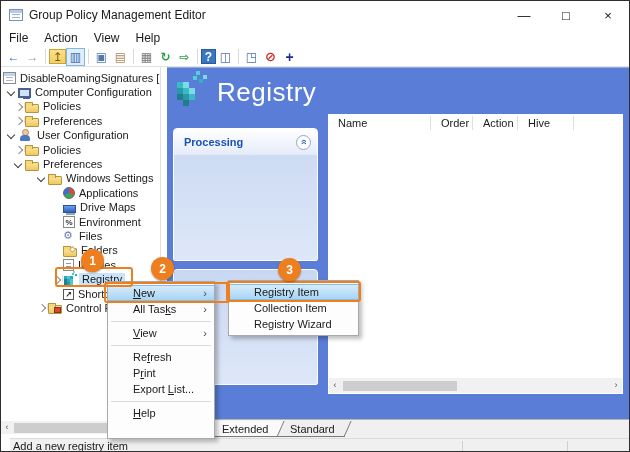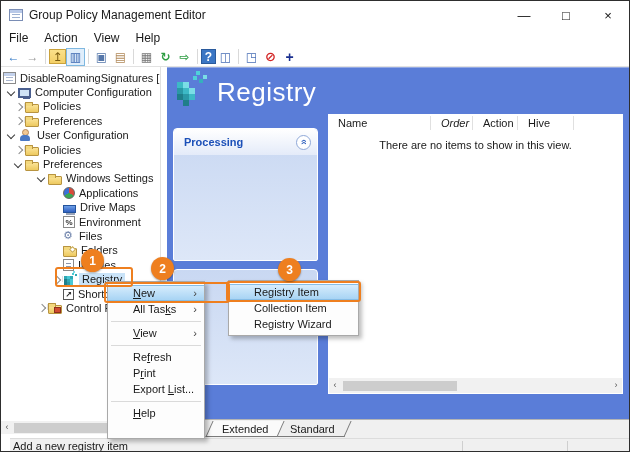--- a/index.html
+++ b/index.html
@@ -93,37 +93,37 @@
   #panel-lower{top:201px;height:116px;}
   .tp-head{height:26px;background:linear-gradient(180deg,#ffffff,#e4ebf9);display:flex;align-items:center;padding:0 6px 0 10px;}
   .tp-title{color:#1c50b8;font-weight:bold;}
   .tp-collapse{margin-left:auto;width:15px;height:15px;border-radius:50%;background:#fff;border:1px solid #8fa8d8;display:flex;align-items:center;justify-content:center;}
   .tp-collapse span{display:inline-block;transform:rotate(-90deg);color:#2b5dbd;font-weight:bold;font-size:10px;line-height:10px;}
   
   #listview{position:absolute;left:161px;top:46px;width:295px;height:280px;background:#fff;}
   #list-header{position:absolute;left:0;top:0;right:0;height:20px;background:#fff;display:flex;}
   .col{padding:3px 0 0 10px;position:relative;}
   .col::after{content:"";position:absolute;right:0;top:2px;bottom:4px;width:1px;background:#e0e0e0;}
-  .col-name{width:103px;}.col-order{width:42px;font-style:italic;}.col-action{width:45px;}.col-hive{width:56px;}
+  .col-name{width:103px;}.col-order{width:42px;}.col-action{width:45px;}.col-hive{width:56px;}
   #empty-text{position:absolute;left:0;right:0;top:25px;text-align:center;}
   #list-hscroll{position:absolute;left:1px;right:1px;bottom:1px;height:15px;background:#f1f1f1;display:flex;align-items:center;}
   #list-hthumb{position:absolute;left:14px;top:2.5px;width:114px;height:10px;background:#cdcdcd;}
   #list-hscroll .sb-arrow.right{margin-left:auto;}
   
   #tabstrip{position:absolute;left:160px;top:418px;width:470px;height:19px;background:#f0f0f0;border-top:1px solid #b5b5b5;}
   .tab{position:absolute;top:1px;height:16px;line-height:16px;padding:0 12px;border:1px solid #7a7a7a;border-top:none;transform:skewX(-24deg);background:#f6f6f6;}
   .tab > span{display:inline-block;transform:skewX(24deg);}
   #tab-extended{left:48px;z-index:2;background:#fafafa;}
   #tab-standard{left:116px;z-index:1;background:#efefef;}
   
   #statusbar{position:absolute;left:0;top:437px;right:0;height:14px;background:#f0f0f0;border-top:1px solid #dcdcdc;margin-left:9px;}
   #status-text{position:absolute;left:3px;top:1px;line-height:12px;}
   .st-sep{position:absolute;top:2px;bottom:1px;width:1px;background:#cfcfcf;}
   
-  #ctxmenu{position:absolute;left:106px;top:280px;width:98px;height:158px;background:#fdfdfd;border:1px solid #a9a9a9;box-shadow:3px 3px 4px rgba(0,0,0,.25);z-index:30;padding-top:3px;}
+  #ctxmenu{position:absolute;left:106px;top:280px;width:108px;height:158px;background:#fdfdfd;border:1px solid #a9a9a9;box-shadow:3px 3px 4px rgba(0,0,0,.25);z-index:30;padding-top:3px;}
   .mi{height:16px;line-height:16px;padding-left:25px;position:relative;white-space:nowrap;}
   .mi .arrow{position:absolute;right:7px;top:0;color:#444;font-size:11px;}
   .mi-sep{height:8px;position:relative;}
   .mi-sep::after{content:"";position:absolute;left:3px;right:3px;top:4px;height:1px;background:#dadada;}
   .mi.hl{background:linear-gradient(180deg,#d6ecfc,#a8d4f4);border-top:1px solid #86bde6;border-bottom:1px solid #86bde6;height:16px;line-height:14px;}
   .u{text-decoration:underline;}
   
   #submenu{position:absolute;left:227px;top:279px;width:131px;height:56px;background:#fdfdfd;border:1px solid #a9a9a9;box-shadow:3px 3px 4px rgba(0,0,0,.25);z-index:32;padding-top:3px;}
   #submenu .mi{padding-left:25px;}
   #submenu .mi.hl{margin:0;}
@@ -293,21 +293,20 @@
 
     <div id="panel-lower" class="taskpanel" data-name="description-task-panel"></div>
 
     <div id="listview" data-name="registry-items-list">
       <div id="list-header" data-name="list-column-headers">
         <div class="col col-name" data-name="column-header-name">Name</div>
         <div class="col col-order" data-name="column-header-order">Order</div>
         <div class="col col-action" data-name="column-header-action">Action</div>
         <div class="col col-hive" data-name="column-header-hive">Hive</div>
       </div>
-      <div id="empty-text" data-name="empty-list-message">There are no items to show in this view.</div>
       <div id="list-hscroll" data-name="list-horizontal-scrollbar">
         <div class="sb-arrow" data-name="scroll-left-icon">‹</div>
         <div id="list-hthumb" data-name="scrollbar-thumb"></div>
         <div class="sb-arrow right" data-name="scroll-right-icon">›</div>
       </div>
     </div>
   </div>
 
   <div id="tabstrip" data-name="view-tab-strip">
     <div class="tab" id="tab-extended" data-name="tab-extended"><span>Extended</span></div>

